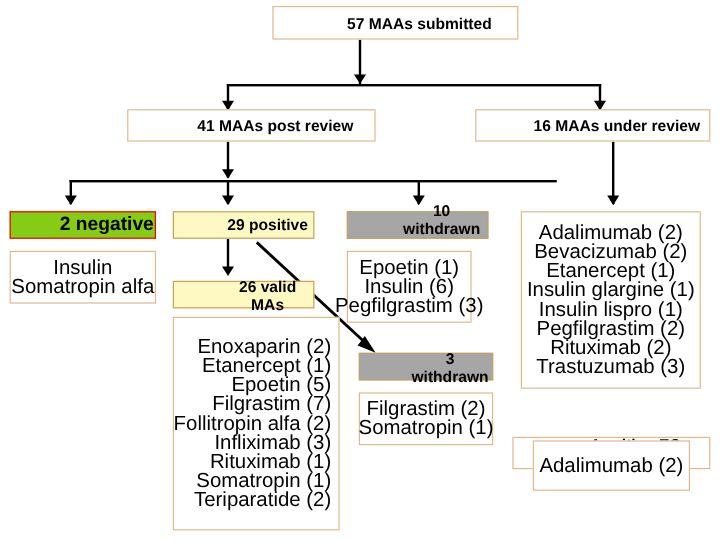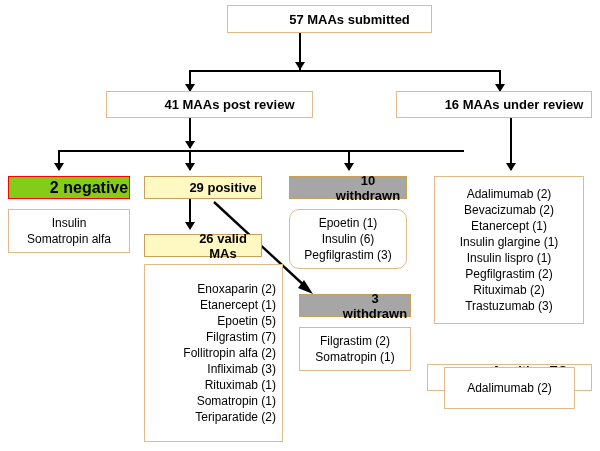--- a/index.html
+++ b/index.html
@@ -30,21 +30,21 @@
     border: 1px solid #e3b98a;
     background: #ffffff;
     color: #000000;
     padding-left: 40px;
   }
   .box.hdr {
     font-weight: bold;
     font-size: 13px;
   }
   .box.plain {
-    font-size: 12px;
+    font-size: 17px;
     line-height: 16px;
     padding: 20px 6px;
   }
   .box.red {
     background: #84cc16;
     border-color: #ff0000;
     font-weight: bold;
     font-size: 16px;
   }
   .box.green {
@@ -135,21 +135,21 @@
   <div class="box hdr tan" style="left:396px; top:91px; width:196px; height:27px;">
     <span>16 MAAs under review</span>
   </div>
 
   <div class="box red" style="left:8px; top:176px; width:122px; height:23px;">
     <span>2 negative</span>
   </div>
   <div class="box green" style="left:144px; top:176px; width:118px; height:23px;">
     <span>29 positive</span>
   </div>
-  <div class="box gray" style="left:289px; top:176px; width:118px; height:23px;">
+  <div class="box gray" style="left:289px; top:176px; width:118px; height:23px;justify-content:flex-end;">
     <span>10 withdrawn</span>
   </div>
 
   <div class="box plain tan" style="left:8px; top:209px; width:122px; height:44px;">
     <span class="list-line">Insulin</span>
     <span class="list-line">Somatropin alfa</span>
   </div>
 
   <div class="box green" style="left:144px; top:234px; width:118px; height:23px;">
     <span>26 valid MAs</span>
@@ -159,21 +159,21 @@
     <span class="list-line">Etanercept (1)</span>
     <span class="list-line">Epoetin (5)</span>
     <span class="list-line">Filgrastim (7)</span>
     <span class="list-line">Follitropin alfa (2)</span>
     <span class="list-line">Infliximab (3)</span>
     <span class="list-line">Rituximab (1)</span>
     <span class="list-line">Somatropin (1)</span>
     <span class="list-line">Teriparatide (2)</span>
   </div>
 
-  <div class="box plain tan" style="left:289px; top:209px; width:118px; height:60px;border-radius:10px;">
+  <div class="box plain tan" style="left:289px; top:209px; width:104px; height:60px;">
     <span class="list-line">Epoetin (1)</span>
     <span class="list-line">Insulin (6)</span>
     <span class="list-line">Pegfilgrastim (3)</span>
   </div>
 
   <div class="box gray" style="left:299px; top:294px; width:112px; height:23px;">
     <span>3 withdrawn</span>
   </div>
   <div class="box plain tan" style="left:299px; top:327px; width:112px; height:44px;">
     <span class="list-line">Filgrastim (2)</span>

